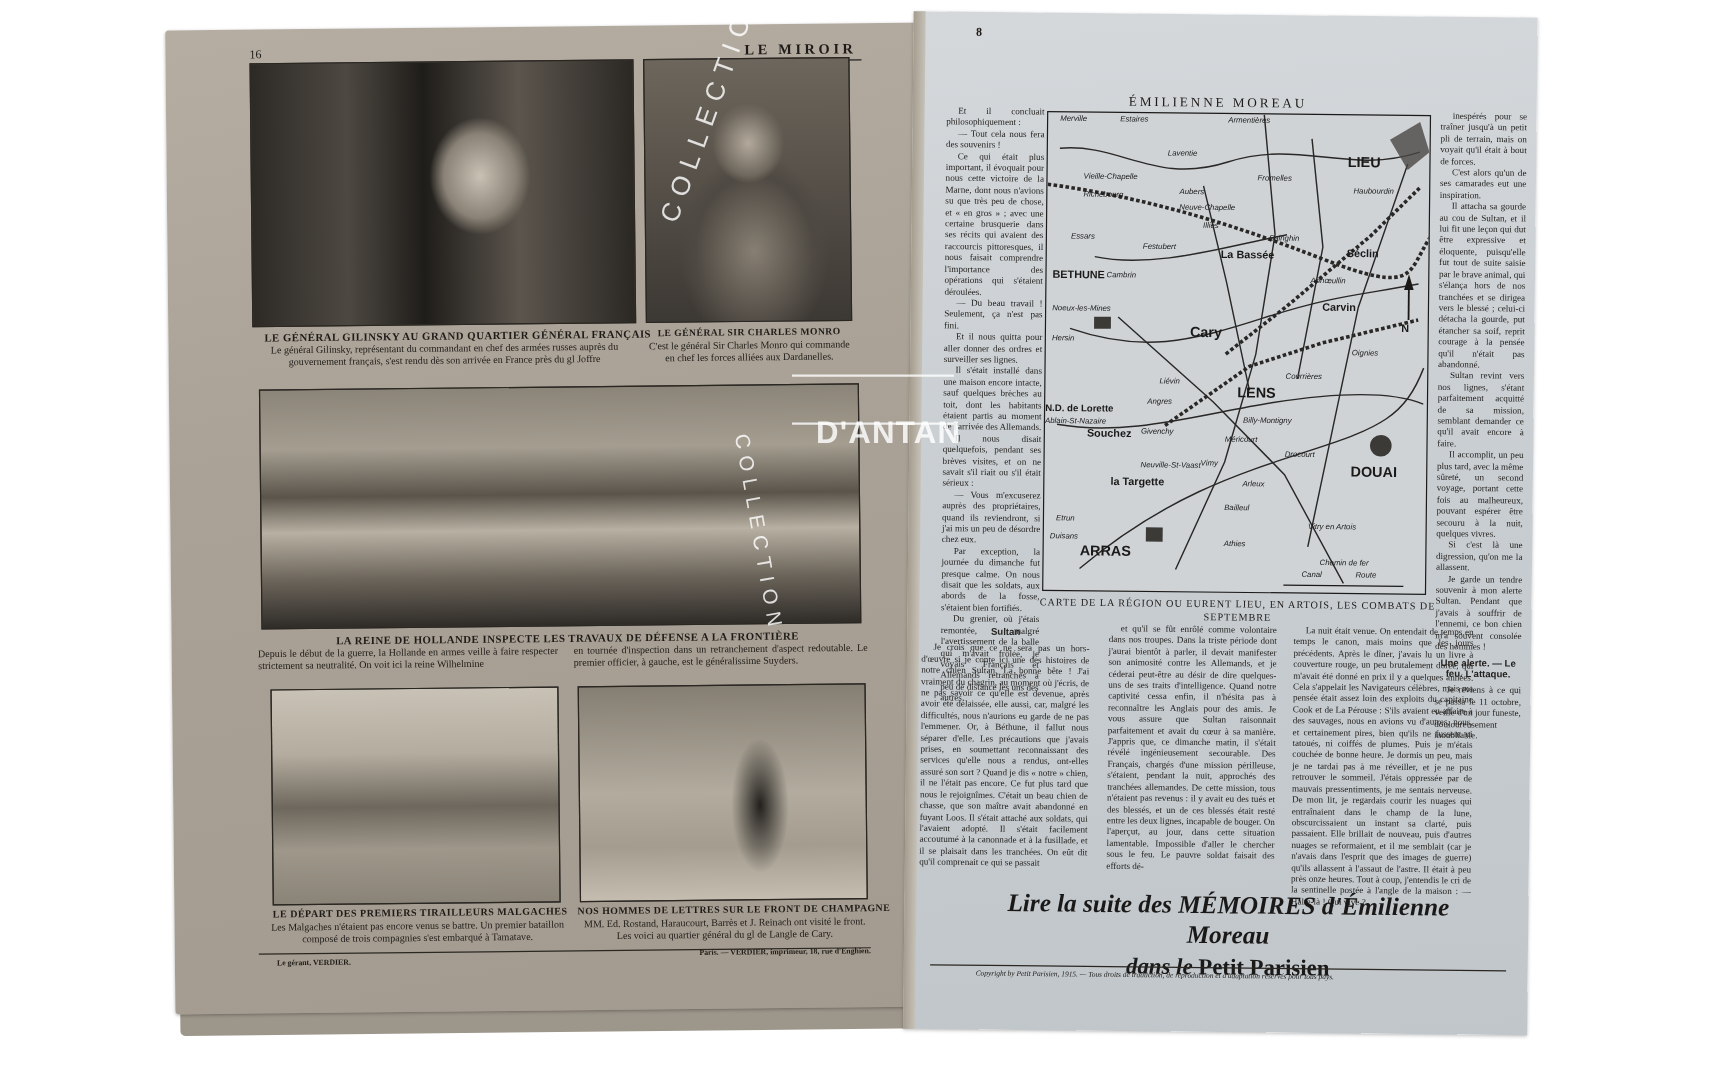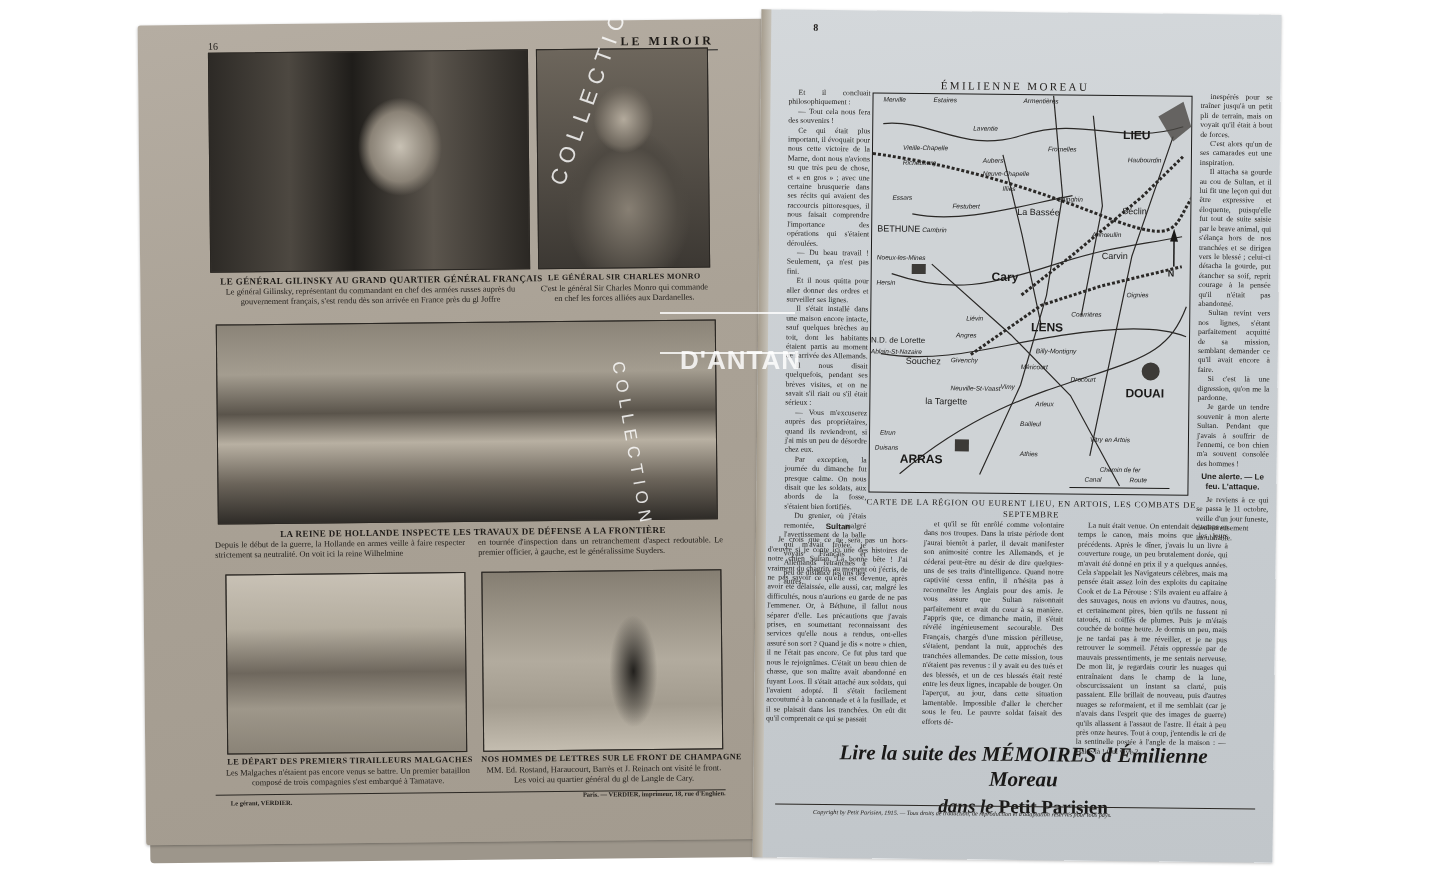--- a/index.html
+++ b/index.html
@@ -70,21 +70,21 @@
   .col { position: absolute; font-size: 7.6px; line-height: 9.4px; text-align: justify; color: #24221f; }
   .col p { text-indent: 10px; }
   .col-a { left: 28px; top: 78px; width: 82px; }
   .col-z { left: 440px; top: 78px; width: 72px; }
   .sub-head { font-weight: bold; text-align: center; text-indent: 0 !important; margin: 4px 0; font-family: "Liberation Sans", sans-serif; font-size: 8px; }
 
   .map-box { position: absolute; left: 112px; top: 82px; width: 320px; height: 400px; border: 1.5px solid #1c1b1a; background: #cfd3d6; overflow: hidden; }
   .map-box svg { position: absolute; left: 0; top: 0; }
   .map-label { position: absolute; font-family: "Liberation Sans", sans-serif; font-style: italic; font-size: 6.5px; color: #1a1918; white-space: nowrap; }
   .map-label.big { font-style: normal; font-weight: bold; font-size: 12px; }
-  .map-label.med { font-style: normal; font-weight: normal; font-size: 9px; }
+  .map-label.med { font-style: normal; font-weight: bold; font-size: 9px; }
   .map-caption { position: absolute; left: 110px; top: 486px; width: 330px; text-align: center; font-size: 8.5px; letter-spacing: .8px; line-height: 11px; }
 
   .col-b1 { left: 12px; top: 508px; width: 140px; }
   .col-b2 { left: 168px; top: 508px; width: 140px; }
   .col-b3 { left: 322px; top: 508px; width: 150px; }
 
   .ad { position: absolute; left: 50px; top: 730px; width: 440px; text-align: center; font-weight: bold; font-style: italic; color: #1a1918; }
   .ad-line1 { font-size: 21px; }
   .ad-line2 { font-size: 19px; margin-top: 4px; }
   .ad-paper { font-style: normal; }
@@ -241,21 +241,22 @@
     <span class="map-label" style="left:215px;top:380px">Canal</span>
     <span class="map-label" style="left:260px;top:380px">Route</span>
   </div>
   <div class="map-caption">CARTE DE LA RÉGION OU EURENT LIEU, EN ARTOIS, LES COMBATS DE SEPTEMBRE</div>
 
   <div class="col col-z">
     <p>inespérés pour se traîner jusqu'à un petit pli de terrain, mais on voyait qu'il était à bout de forces.</p>
     <p>C'est alors qu'un de ses camarades eut une inspiration.</p>
     <p>Il attacha sa gourde au cou de Sultan, et il lui fit une leçon qui dut être expressive et éloquente, puisqu'elle fut tout de suite saisie par le brave animal, qui s'élança hors de nos tranchées et se dirigea vers le blessé ; celui-ci détacha la gourde, put étancher sa soif, reprit courage à la pensée qu'il n'était pas abandonné.</p>
     <p>Sultan revint vers nos lignes, s'étant parfaitement acquitté de sa mission, semblant demander ce qu'il avait encore à faire.</p>
-    <p>Si c'est là une digression, qu'on me la pardonne.</p>
+    <p>Il accomplit, un peu plus tard, avec la même sûreté, un second voyage, portant cette fois au malheureux, pouvant espérer être secouru à la nuit, quelques vivres.</p>
+    <p>Si c'est là une digression, qu'on me la allassent.</p>
     <p>Je garde un tendre souvenir à mon alerte Sultan. Pendant que j'avais à souffrir de l'ennemi, ce bon chien m'a souvent consolée des hommes !</p>
     <p class="sub-head">Une alerte. — Le feu. L'attaque.</p>
     <p>Je reviens à ce qui se passa le 11 octobre, veille d'un jour funeste, douloureusement inoubliable.</p>
   </div>
 
   <div class="col col-b1">
     <p class="sub-head">Sultan</p>
     <p>Je crois que ce ne sera pas un hors-d'œuvre si je conte ici une des histoires de notre chien Sultan. La bonne bête ! J'ai vraiment du chagrin, au moment où j'écris, de ne pas savoir ce qu'elle est devenue, après avoir été délaissée, elle aussi, car, malgré les difficultés, nous n'aurions eu garde de ne pas l'emmener. Or, à Béthune, il fallut nous séparer d'elle. Les précautions que j'avais prises, en soumettant reconnaissant des services qu'elle nous a rendus, ont-elles assuré son sort ? Quand je dis « notre » chien, il ne l'était pas encore. Ce fut plus tard que nous le rejoignîmes. C'était un beau chien de chasse, que son maître avait abandonné en fuyant Loos. Il s'était attaché aux soldats, qui l'avaient adopté. Il s'était facilement accoutumé à la canonnade et à la fusillade, et il se plaisait dans les tranchées. On eût dit qu'il comprenait ce qui se passait</p>
   </div>
   <div class="col col-b2">

